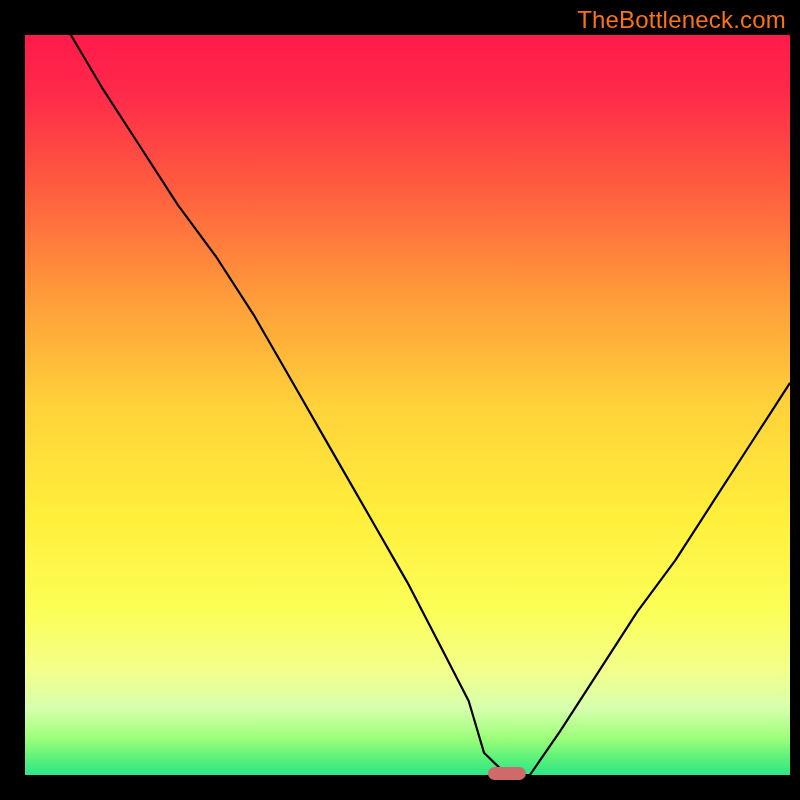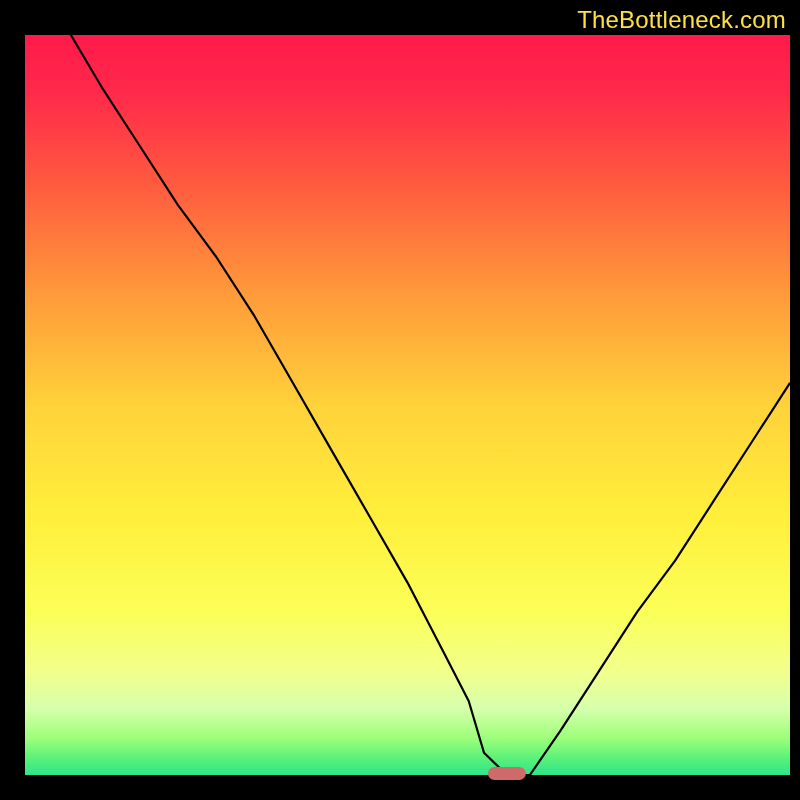--- a/index.html
+++ b/index.html
@@ -12,21 +12,21 @@
   }
   .container {
     position: relative;
     width: 800px;
     height: 800px;
   }
   .watermark {
     position: absolute;
     top: 6px;
     right: 14px;
-    color: #fde047;
+    color: #f97316;
     font-family: Arial, Helvetica, sans-serif;
     font-size: 24px;
     font-weight: 400;
     letter-spacing: 0.2px;
     z-index: 20;
   }
   svg.chart {
     position: absolute;
     left: 0;
     top: 0;

